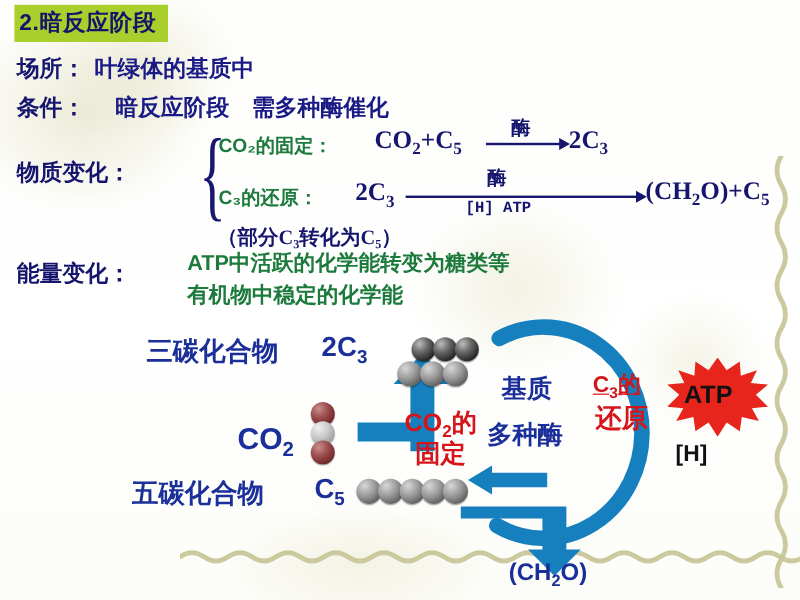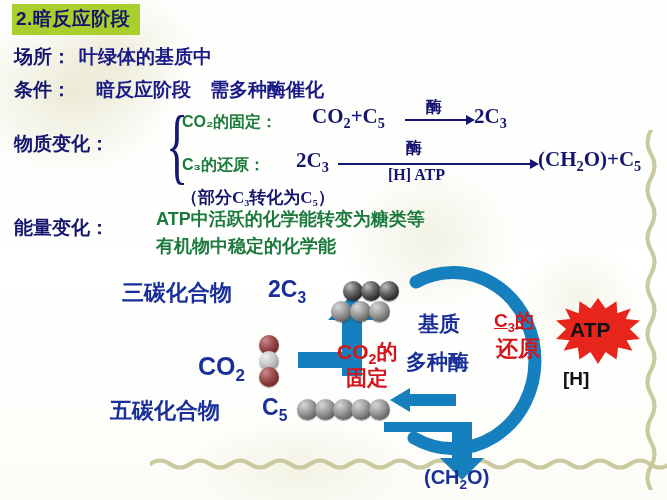--- a/index.html
+++ b/index.html
@@ -76,22 +76,22 @@
   .arrowhead{
     position:absolute;width:0;height:0;
     border-top:5px solid transparent;border-bottom:5px solid transparent;
     border-left:9px solid #15156e;
   }
   .enz{
     position:absolute;color:#15156e;font-weight:bold;font-size:16px;
     font-family:"Liberation Sans","DejaVu Sans",sans-serif;
   }
   .under{
-    position:absolute;color:#15156e;font-weight:bold;font-size:16px;
-    font-family:Liberation Serif, serif;white-space:nowrap;
+    position:absolute;color:#15156e;font-weight:bold;font-size:13px;
+    font-family:Liberation Mono, monospace;white-space:nowrap;
   }
 
   
   .dtext{position:absolute;white-space:nowrap;font-weight:bold;
     font-family:"Liberation Sans","DejaVu Sans",sans-serif;}
   .dblue{color:#1a2f99;}
   .dred{color:#d6151b;}
 
   .sphere{position:absolute;border-radius:50%;}
   .sph-gray{

